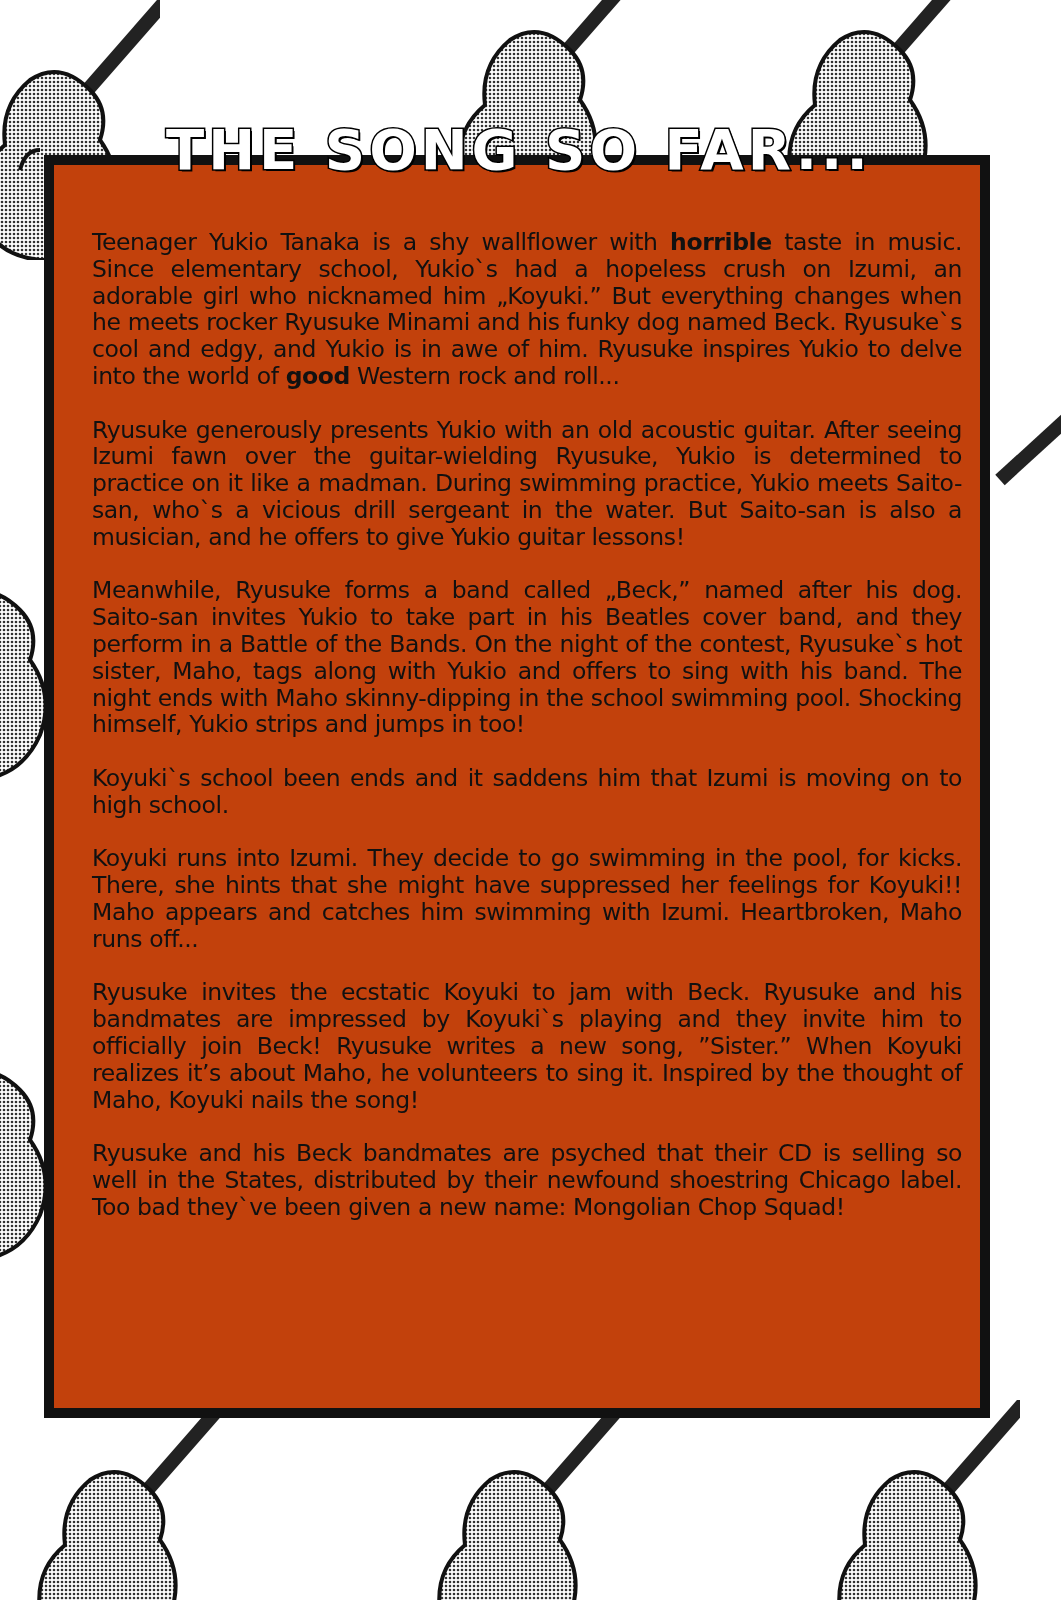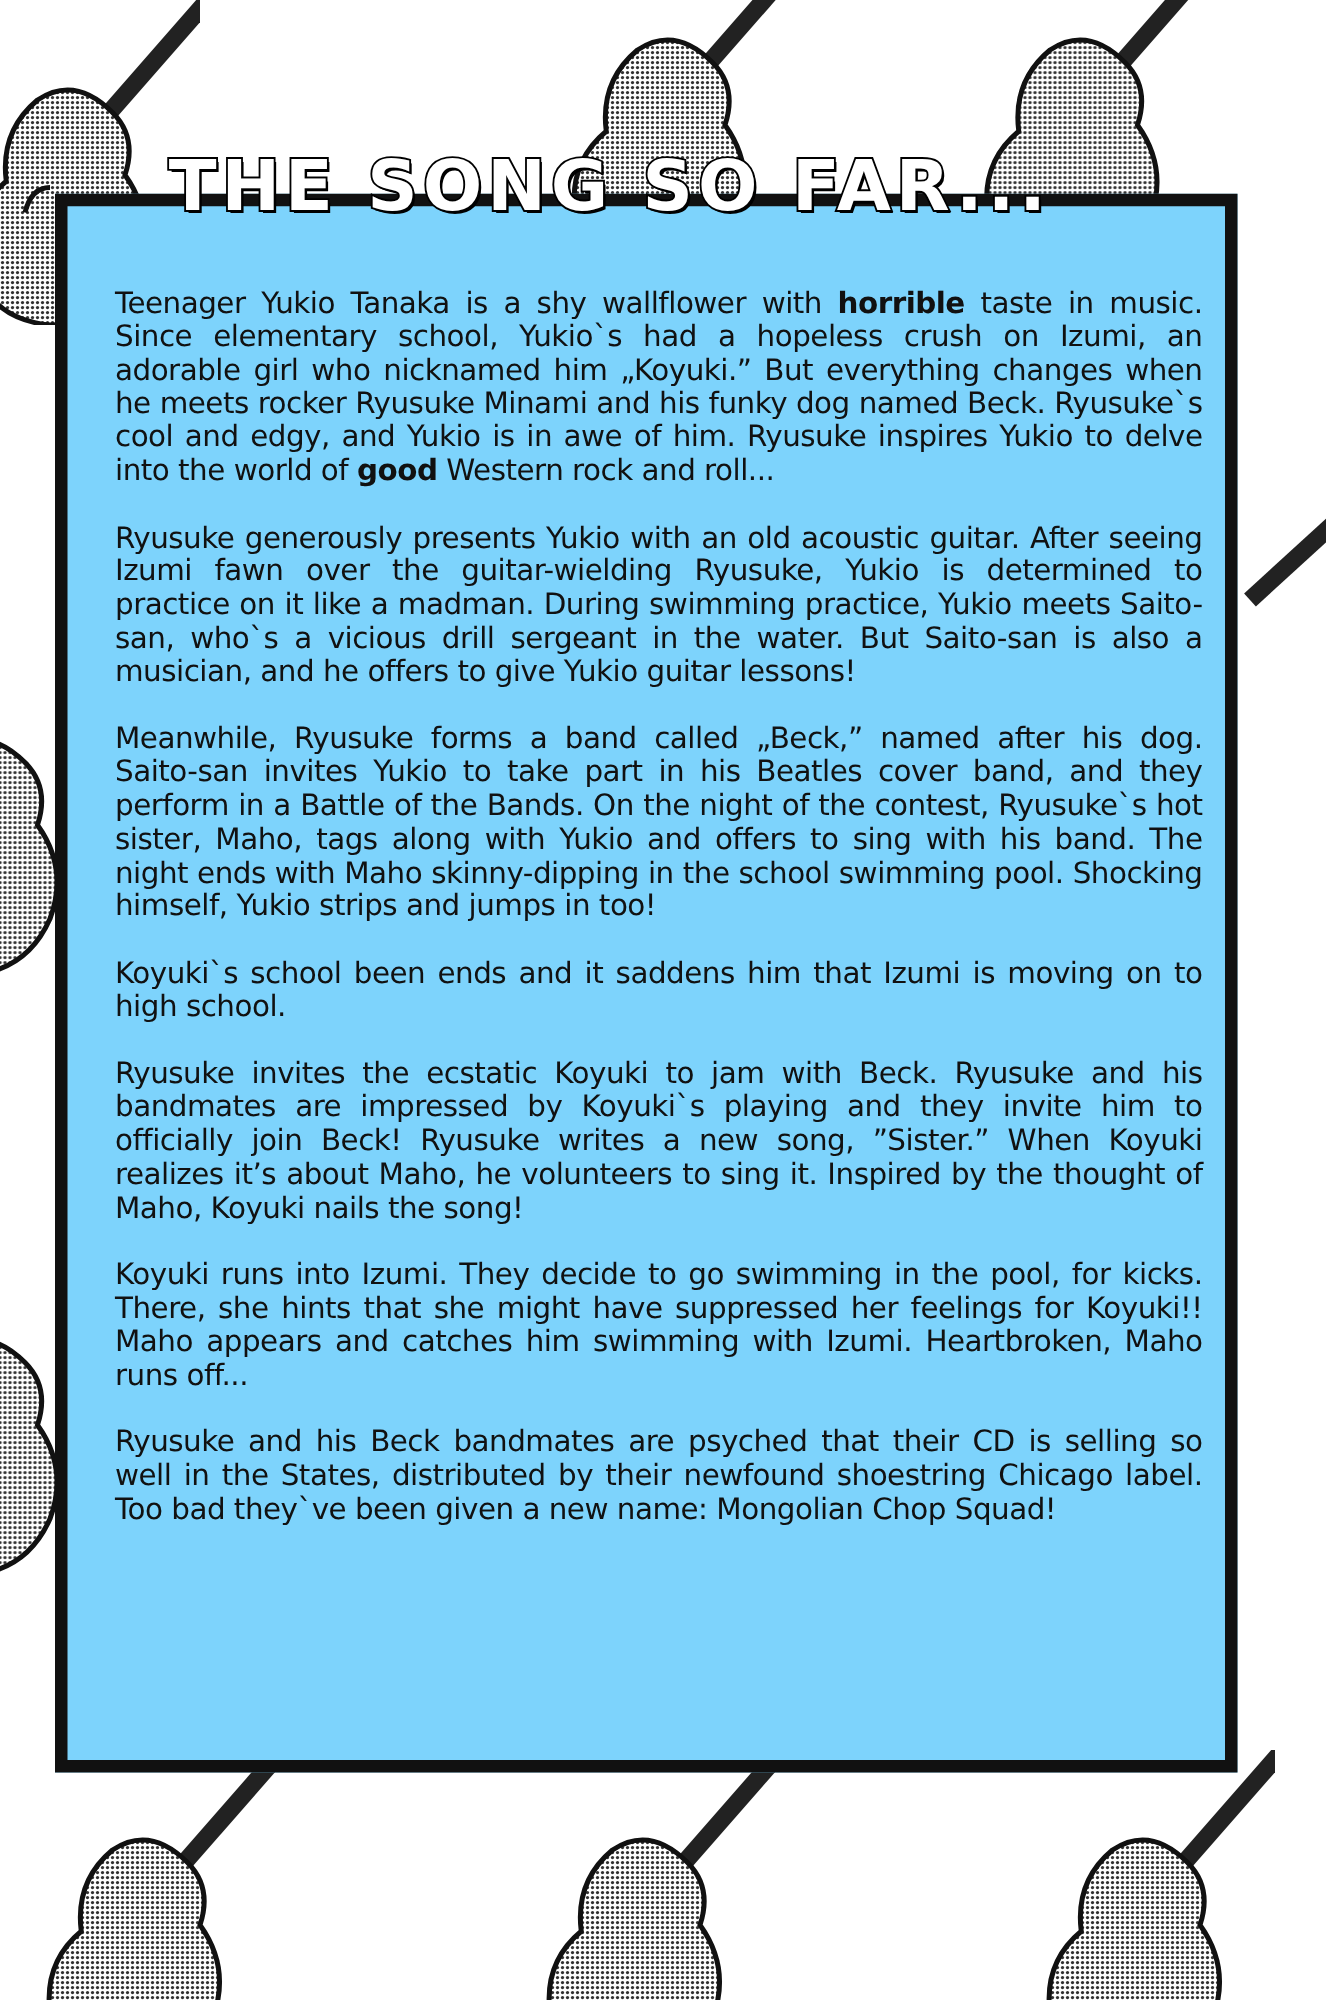--- a/index.html
+++ b/index.html
@@ -6,33 +6,33 @@
   body {
     width:1061px; height:1600px; position:relative; overflow:hidden;
     background:#ffffff;
     font-family:"DejaVu Sans", sans-serif;
   }
   .guitar {
     position:absolute; width:200px; height:260px;
   }
   .guitar svg { width:100%; height:100%; display:block; }
   .title {
-    position:absolute; left:135px; top:72px; width:780px; height:80px;
+    position:absolute; left:166px; top:72px; width:780px; height:80px;
     font-family:"DejaVu Sans", sans-serif; font-weight:bold;
     font-size:56px; letter-spacing:4px;
     color:#ffffff;
     -webkit-text-stroke:3px #000;
     paint-order:stroke fill;
     text-shadow: 2px 2px 0 #000;
     white-space:nowrap; line-height:80px;
     z-index:3;
   }
   .box {
     position:absolute; left:44px; top:155px; width:926px; height:1243px;
-    border:10px solid #111; background:#7dd3fc;
+    border:10px solid #111; background:#c2410c;
     box-sizing:content-box;
     z-index:2;
   }
   .content {
     position:absolute; left:38px; top:64px; width:870px;
     font-family:"DejaVu Sans", sans-serif;
     font-size:23.5px; line-height:26.8px; color:#111;
     text-align:justify;
     letter-spacing:-0.4px;
   }
@@ -104,17 +104,17 @@
 <h1 class="title">THE SONG SO FAR...</h1>
 
 <div class="box">
   <div class="content">
     <p>
       <span>Teenager Yukio Tanaka is a shy wallflower with </span><b>horrible</b><span> taste in music. Since elementary school, Yukio`s had a hopeless crush on Izumi, an adorable girl who nicknamed him „Koyuki.” But everything changes when he meets rocker Ryusuke Minami and his funky dog named Beck. Ryusuke`s cool and edgy, and Yukio is in awe of him. Ryusuke inspires Yukio to delve into the world of </span><b>good</b><span> Western rock and roll...</span>
     </p>
     <p>Ryusuke generously presents Yukio with an old acoustic guitar. After seeing Izumi fawn over the guitar-wielding Ryusuke, Yukio is determined to practice on it like a madman. During swimming practice, Yukio meets Saito-san, who`s a vicious drill sergeant in the water. But Saito-san is also a musician, and he offers to give Yukio guitar lessons!</p>
     <p>Meanwhile, Ryusuke forms a band called „Beck,” named after his dog. Saito-san invites Yukio to take part in his Beatles cover band, and they perform in a Battle of the Bands. On the night of the contest, Ryusuke`s hot sister, Maho, tags along with Yukio and offers to sing with his band. The night ends with Maho skinny-dipping in the school swimming pool. Shocking himself, Yukio strips and jumps in too!</p>
     <p>Koyuki`s school been ends and it saddens him that Izumi is moving on to high school.</p>
+    <p>Koyuki runs into Izumi. They decide to go swimming in the pool, for kicks. There, she hints that she might have suppressed her feelings for Koyuki!! Maho appears and catches him swimming with Izumi. Heartbroken, Maho runs off...</p>
     <p>Ryusuke invites the ecstatic Koyuki to jam with Beck. Ryusuke and his bandmates are impressed by Koyuki`s playing and they invite him to officially join Beck! Ryusuke writes a new song, ”Sister.” When Koyuki realizes it’s about Maho, he volunteers to sing it. Inspired by the thought of Maho, Koyuki nails the song!</p>
-    <p>Koyuki runs into Izumi. They decide to go swimming in the pool, for kicks. There, she hints that she might have suppressed her feelings for Koyuki!! Maho appears and catches him swimming with Izumi. Heartbroken, Maho runs off...</p>
     <p>Ryusuke and his Beck bandmates are psyched that their CD is selling so well in the States, distributed by their newfound shoestring Chicago label. Too bad they`ve been given a new name: Mongolian Chop Squad!</p>
   </div>
 </div>
 
 </body></html>

